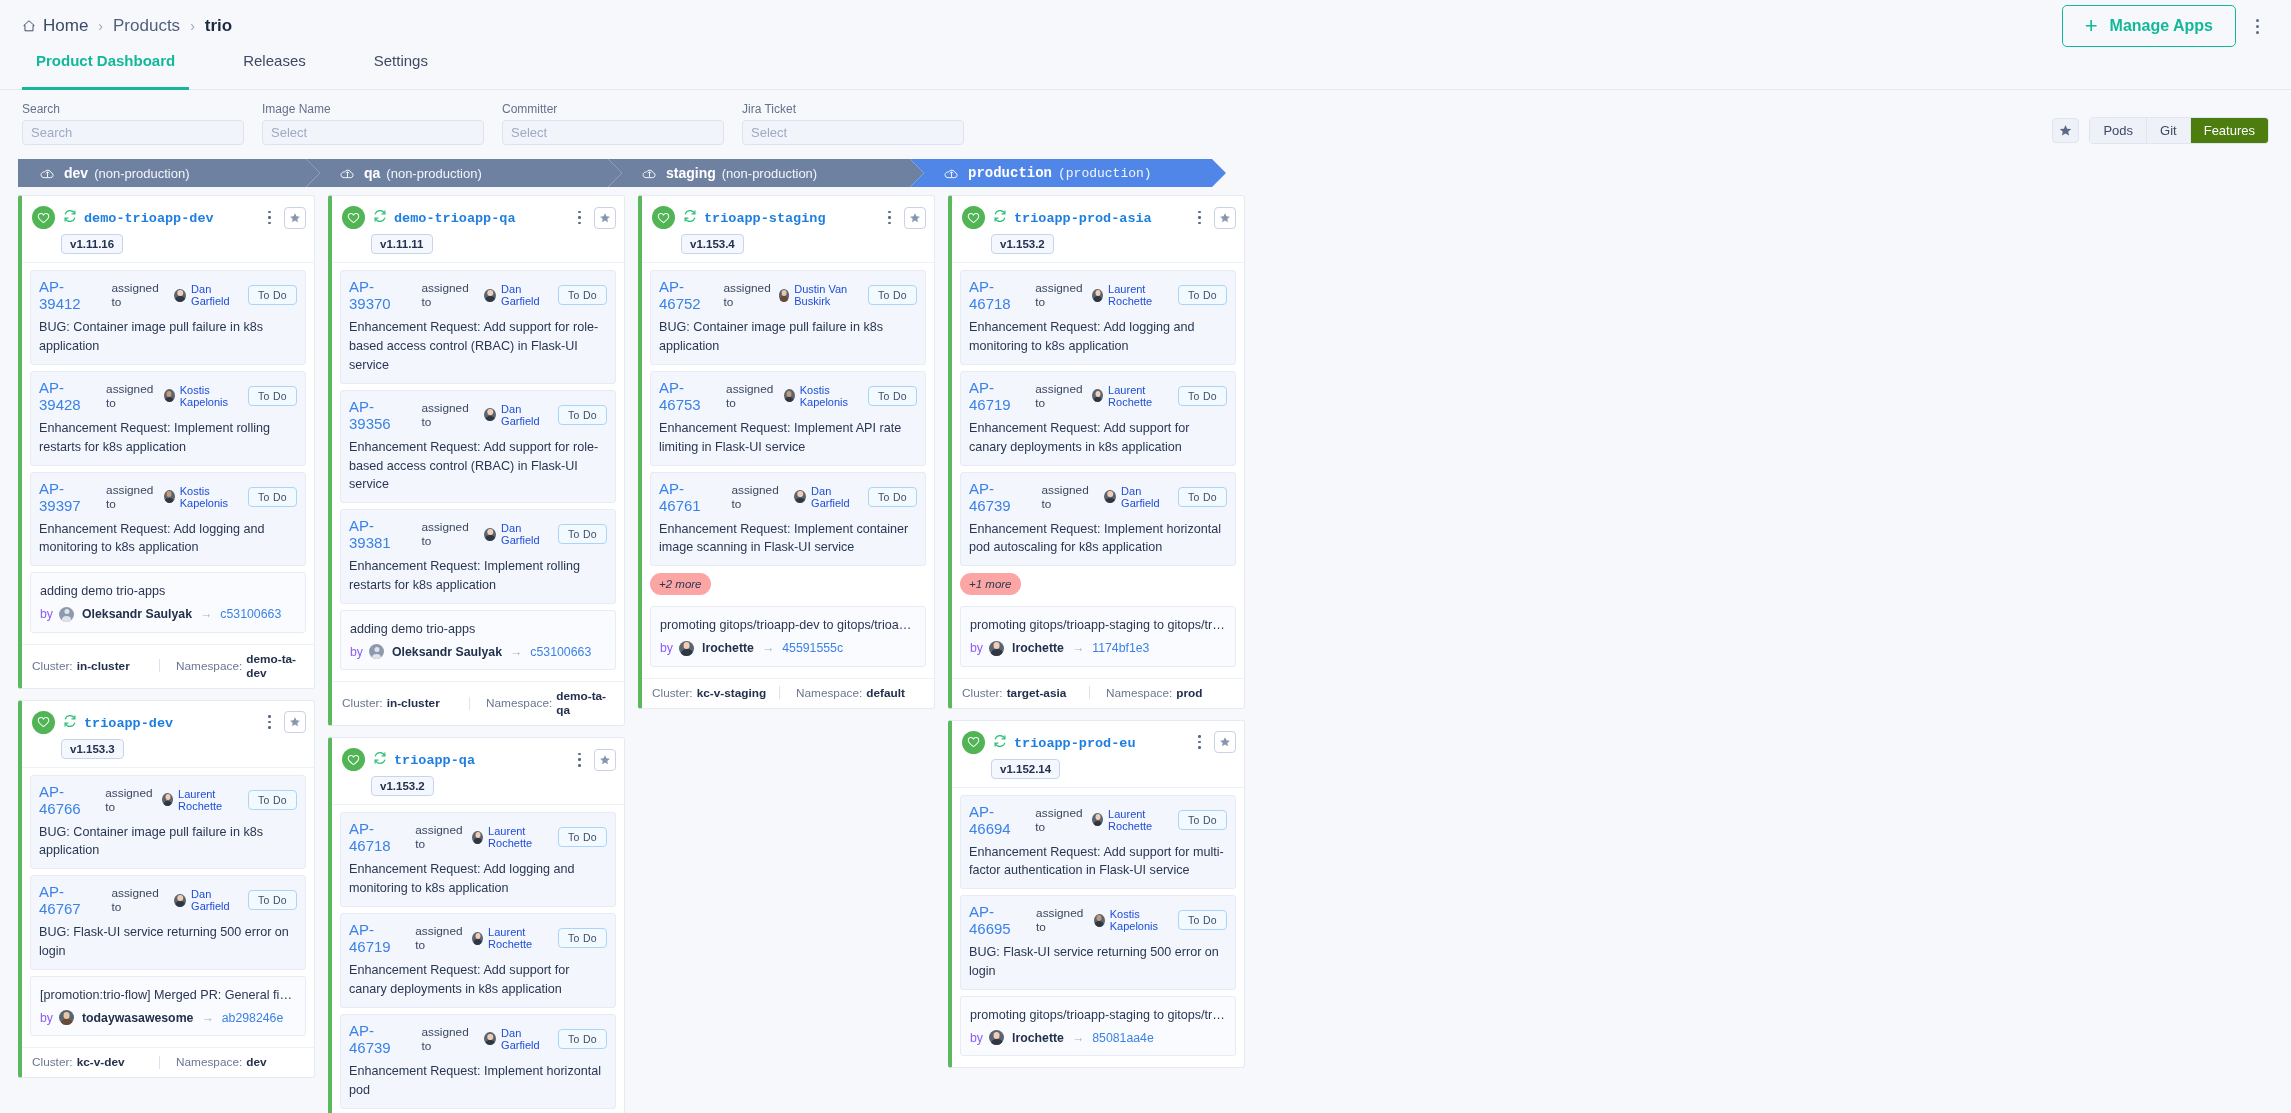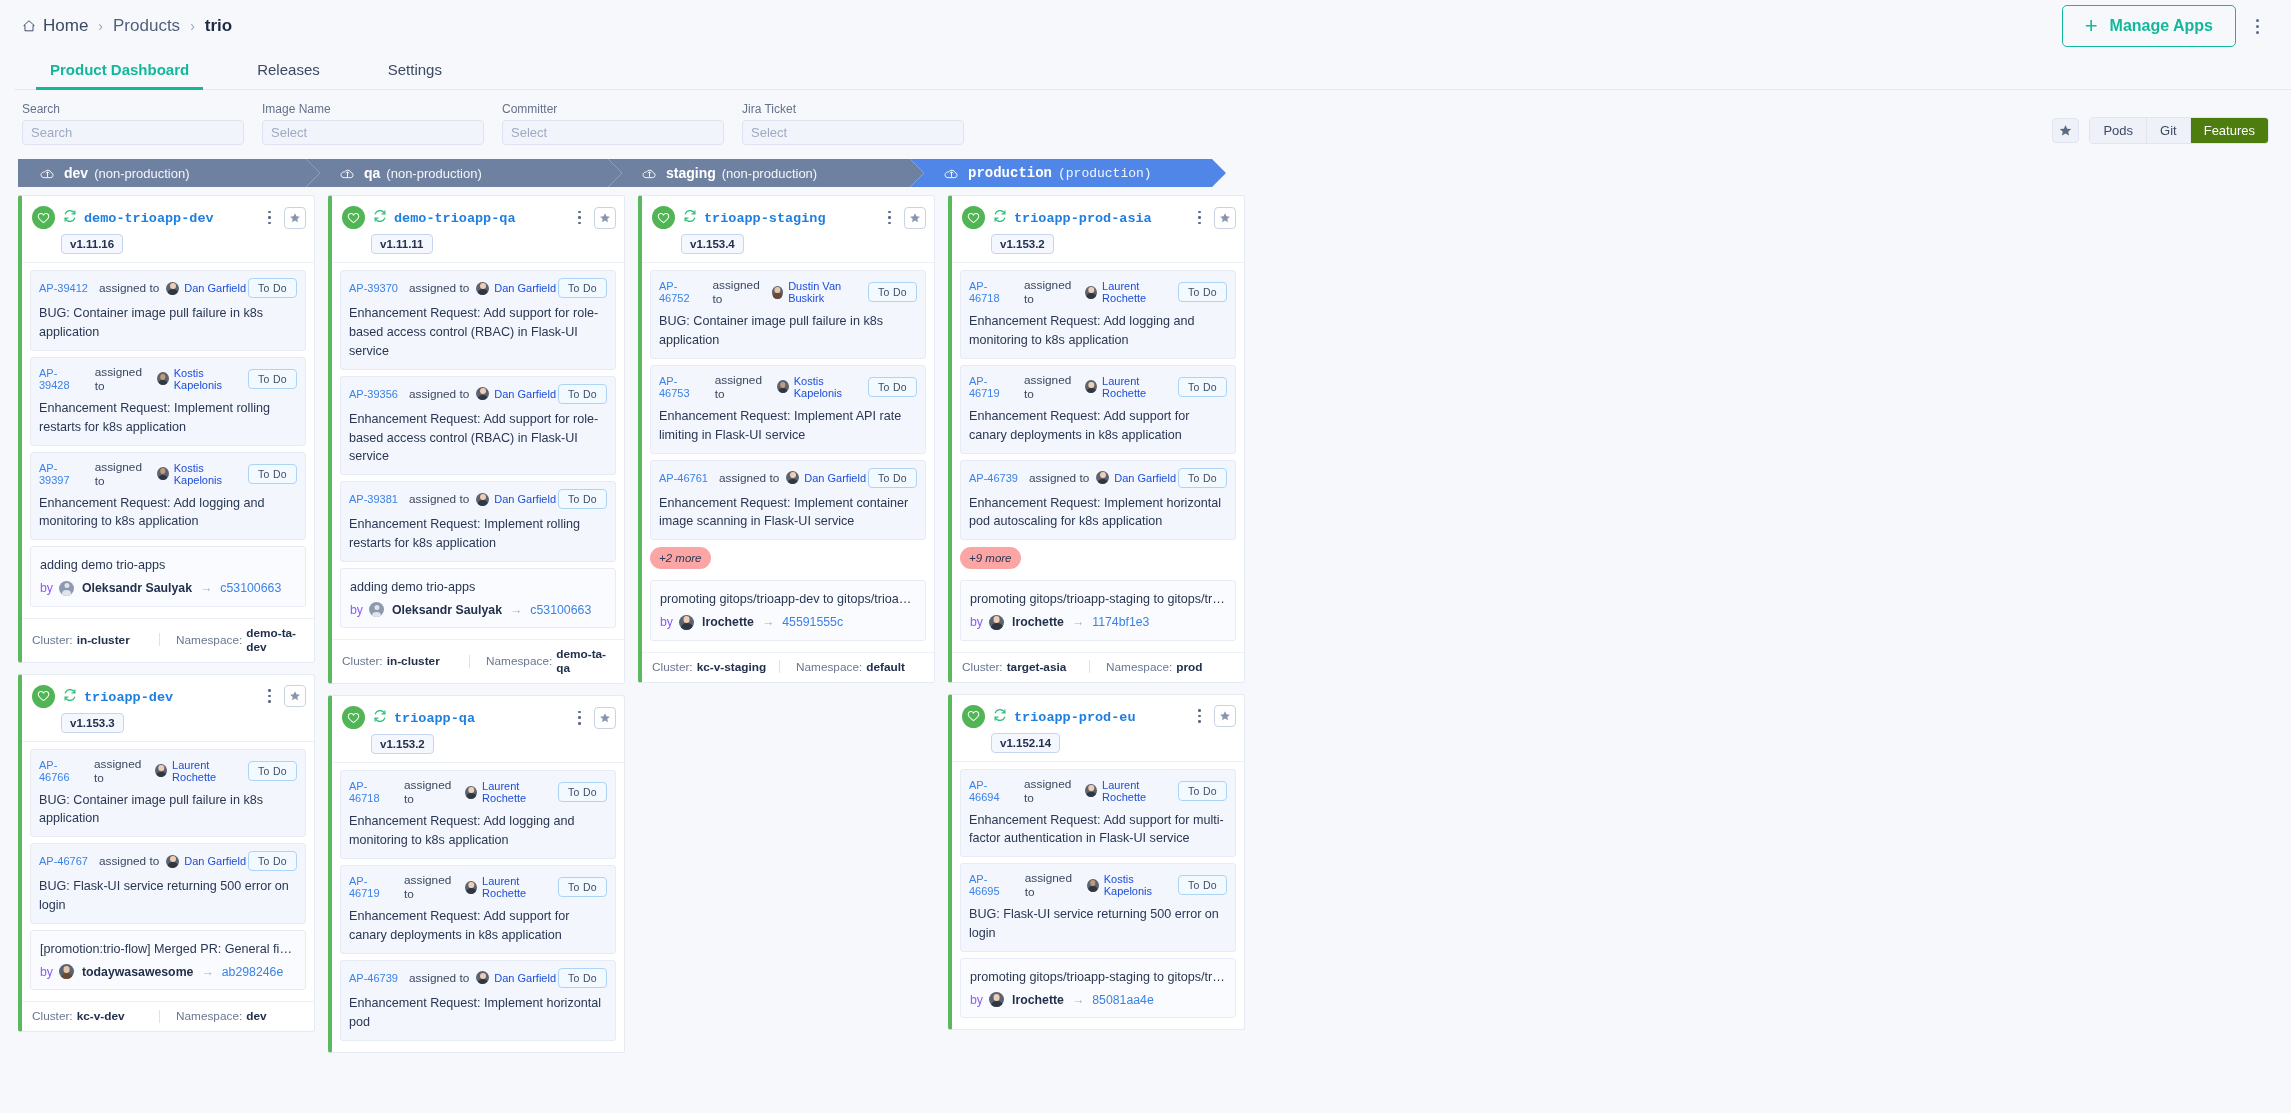--- a/index.html
+++ b/index.html
@@ -23,22 +23,22 @@
     display: flex; align-items: center; gap: 12px;
     border: 1px solid #13b89a; color: #13b89a; background: transparent;
     border-radius: 5px; padding: 9px 22px; font-size: 16px; font-weight: bold;
     font-family: "Liberation Sans", sans-serif; cursor: pointer;
   }
   .plus { font-size: 22px; font-weight: normal; line-height: 1; }
   .kebab-top { display: flex; flex-direction: column; gap: 3px; padding: 6px 4px; cursor: pointer; }
   .kebab-top i { width: 3px; height: 3px; border-radius: 50%; background: #5b6a85; display: block; }
 
   
-  .tabrow { height: 38px; display: flex; align-items: flex-end; padding: 0 22px;
-            border-bottom: 1px solid #e3e8f2; margin-left: 14px; }
+  .tabrow { height: 38px; display: flex; padding: 0 22px;
+            border-bottom: 1px solid #e3e8f2; }
   .tab { font-size: 15px; color: #3d4a63; padding: 0 14px 11px; cursor: pointer;
          position: relative; margin-right: 40px; }
   .tab.active { color: #13b89a; font-weight: bold; }
   .tab.active:after { content: ""; position: absolute; left: 0; right: 0; bottom: -1px;
                       height: 3px; background: #13b89a; }
 
   
   .filters { display: flex; align-items: flex-end; padding: 12px 22px 14px; gap: 18px; }
   .field { display: flex; flex-direction: column; gap: 4px; }
   .field-label { font-size: 12px; color: #64718c; }
@@ -100,21 +100,21 @@
              background: #fff; display: flex; align-items: center; justify-content: center; cursor: pointer; }
   .version { display: inline-block; margin: 5px 0 0 29px; border: 1px solid #c6d5ef;
              border-radius: 4px; background: #f4f7fd; color: #23314e; font-size: 11.5px;
              font-weight: bold; padding: 3px 8px; }
 
   .card-body { border-top: 1px solid #ecf0f7; padding: 7px 8px 5px; }
 
   .issue { background: #f3f6fc; border: 1px solid #e6ebf5; border-radius: 3px;
            padding: 7px 8px 8px; margin-bottom: 6px; }
   .issue-top { display: flex; align-items: center; }
-  .issue-key { color: #3b82e6; font-size: 11px; }
+  .issue-key { color: #3b82e6; font-size: 15px; }
   .issue-assign { color: #3b4860; font-size: 11.8px; margin-left: 11px; }
   .avatar { width: 13px; height: 13px; border-radius: 50%; margin-left: 7px;
             display: inline-block; vertical-align: -2px; position: relative; overflow: hidden; }
   .issue-person { color: #1d4ed8; font-size: 11px; margin-left: 5px; }
   .status-pill { margin-left: auto; border: 1px solid #aed4f5; border-radius: 4px;
                  background: #f2f9ff; color: #3f4e68; font-size: 10.5px;
                  padding: 3px 9px; white-space: nowrap; letter-spacing: .3px; }
   .issue-title { color: #2a3753; font-size: 12.6px; line-height: 1.5; margin-top: 6px; }
 
   .more-pill { display: inline-block; background: #fca5a5; border-radius: 11px;
@@ -680,21 +680,21 @@
             <div class="issue-title">Enhancement Request: Add support for canary deployments in k8s application</div>
           </div><div class="issue">
             <div class="issue-top">
               <span class="issue-key">AP-46739</span>
               <span class="issue-assign">assigned to</span>
               <span class="avatar av-photo light"></span>
               <span class="issue-person">Dan Garfield</span>
               <span class="status-pill">To Do</span>
             </div>
             <div class="issue-title">Enhancement Request: Implement horizontal pod autoscaling for k8s application</div>
-          </div><span class="more-pill">+9 more</span><div class="commit">
+          </div><span class="more-pill">+1 more</span><div class="commit">
             <div class="commit-msg">promoting gitops/trioapp-staging to gitops/trioapp…</div>
             <div class="commit-by">
               <span class="by-lbl">by</span>
               <span class="commit-av av-photo light"></span>
               <span class="commit-author">lrochette</span>
               <span class="arrow">→</span>
               <span class="sha">1174bf1e3</span>
             </div>
           </div></div>
         <div class="card-foot">

